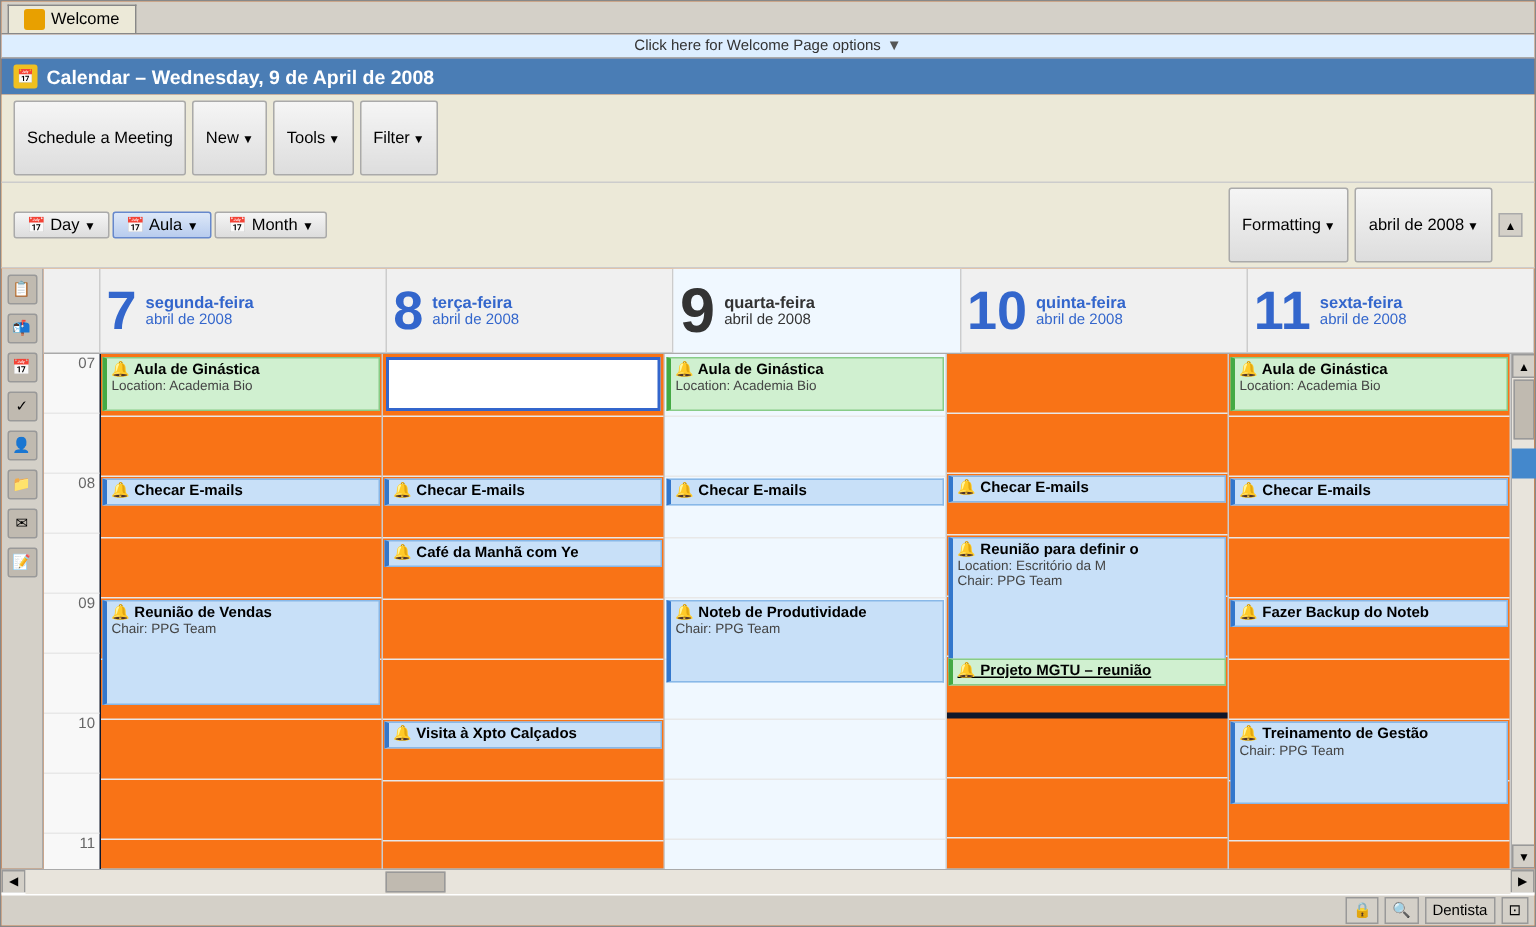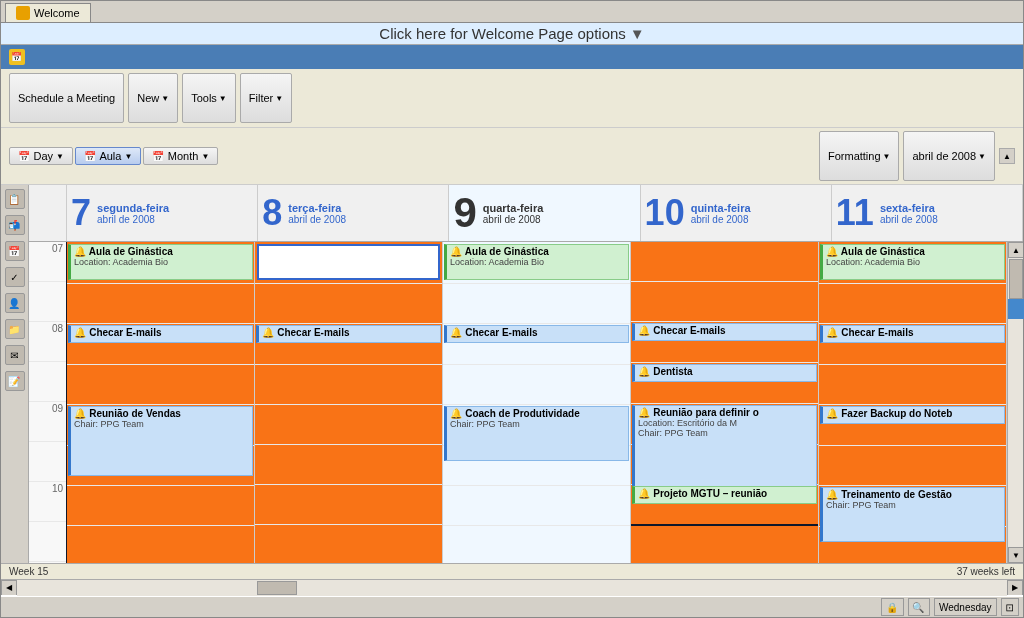--- a/index.html
+++ b/index.html
@@ -6,21 +6,21 @@
     body { font-family: Arial, sans-serif; font-size: 11px; background: #c0c0c0; overflow: hidden; }
 
     .window-frame { width: 1024px; height: 618px; display: flex; flex-direction: column; background: #f97316; border: 1px solid #888; justify-content: space-between; }
 
     
     .tab-bar { background: #d4d0c8; display: flex; align-items: flex-end; padding-top: 2px; padding-left: 4px; border-bottom: 1px solid #888; }
     .tab { background: #ece9d8; border: 1px solid #888; border-bottom: none; padding: 2px 10px; font-size: 11px; display: flex; align-items: center; gap: 4px; cursor: pointer; }
     .tab-icon { width: 14px; height: 14px; background: #e8a000; border-radius: 2px; display: inline-block; }
 
     
-    .welcome-bar { background: #ddeeff; border-bottom: 1px solid #aaa; text-align: center; padding: 2px 0; font-size: 15px; color: #333; display: flex; align-items: center; justify-content: center; gap: 4px; }
+    .welcome-bar { background: #ddeeff; border-bottom: 1px solid #aaa; text-align: center; padding: 2px 0; font-size: 10px; color: #333; display: flex; align-items: center; justify-content: center; gap: 4px; }
 
     
     .header-bar { background: #4a7db5; color: white; padding: 4px 8px; font-size: 13px; font-weight: bold; display: flex; align-items: center; gap: 6px; }
     .header-icon { width: 16px; height: 16px; background: #e8a000; border-radius: 2px; }
 
     
     .toolbar { background: #ece9d8; border-bottom: 1px solid #ccc; padding: 4px 8px; display: flex; align-items: center; gap: 4px; }
     .btn { background: linear-gradient(to bottom, #f5f5f5, #ddd); border: 1px solid #aaa; padding: 18px 8px; font-size: 11px; cursor: pointer; border-radius: 2px; display: flex; align-items: center; gap: 2px; }
     .dropdown-arrow { font-size: 8px; }
 
@@ -90,20 +90,21 @@
     </div>
   </div>
 
   <div class="welcome-bar">
     <span>Click here for Welcome Page options</span>
     <span style="color:#555;">▼</span>
   </div>
 
   <div class="header-bar">
     <div class="header-icon" style="background:#f0c020; display:flex; align-items:center; justify-content:center; font-size:9px; color:#333; font-weight:bold;">📅</div>
+    <span>Calendar – Wednesday, 9 de April de 2008</span>
   </div>
 
   <div class="toolbar">
     <button class="btn">
       <span>Schedule a Meeting</span>
     </button>
     <button class="btn">
       <span>New</span>
       <span class="dropdown-arrow">▼</span>
     </button>
@@ -257,22 +258,32 @@
               <div style="height:40px; border-bottom:1px solid #e8e8e8; position:relative;">
                 <div class="selected-event" style="height:36px; margin:2px; padding:1px 3px;">
                 </div>
               </div>
               <div style="height:40px; border-bottom:1px solid #e8e8e8;"></div>
               <div style="height:40px; border-bottom:1px solid #e8e8e8; position:relative;">
                 <div class="event" style="height:18px;">
                   <div class="event-title">🔔 Checar E-mails</div>
                 </div>
               </div>
-              <div style="height:40px; border-bottom:1px solid #e8e8e8;"></div>
-              <div style="height:40px; border-bottom:1px solid #e8e8e8;"></div>
+              <div style="height:40px; border-bottom:1px solid #e8e8e8; position:relative;">
+                <div class="event" style="height:18px;">
+                  <div class="event-title">🔔 Café da Manhã com Ye</div>
+                </div>
+              </div>
+              <div style="height:40px; border-bottom:1px solid #e8e8e8;"></div>
+              <div style="height:40px; border-bottom:1px solid #e8e8e8;"></div>
+              <div style="height:40px; border-bottom:1px solid #e8e8e8; position:relative;">
+                <div class="event" style="height:18px;">
+                  <div class="event-title">🔔 Visita à Xpto Calçados</div>
+                </div>
+              </div>
               <div style="height:40px; border-bottom:1px solid #e8e8e8;"></div>
               <div style="height:40px; border-bottom:1px solid #e8e8e8;"></div>
               <div style="height:40px; border-bottom:1px solid #e8e8e8;"></div>
 
             </div>
 
             <div class="day-col col-today" style="border-right:1px solid #ccc; position:relative;">
               <div style="height:40px; border-bottom:1px solid #e8e8e8; position:relative;">
                 <div class="event green" style="height:36px; margin-top:2px;">
                   <div class="event-title">🔔 Aula de Ginástica</div>
@@ -281,54 +292,49 @@
               </div>
               <div style="height:40px; border-bottom:1px solid #e8e8e8;"></div>
               <div style="height:40px; border-bottom:1px solid #e8e8e8; position:relative;">
                 <div class="event" style="height:18px;">
                   <div class="event-title">🔔 Checar E-mails</div>
                 </div>
               </div>
               <div style="height:40px; border-bottom:1px solid #e8e8e8;"></div>
               <div style="height:40px; border-bottom:1px solid #e8e8e8; position:relative;">
                 <div class="event" style="height:55px;">
-                  <div class="event-title">🔔 Coach de Produtividade</div>
+                  <div class="event-title">🔔 Noteb de Produtividade</div>
                   <div class="event-sub">Chair: PPG Team</div>
                 </div>
               </div>
               <div style="height:40px; border-bottom:1px solid #e8e8e8;"></div>
               <div style="height:40px; border-bottom:1px solid #e8e8e8;"></div>
               <div style="height:40px; border-bottom:1px solid #e8e8e8;"></div>
               <div style="height:40px; border-bottom:1px solid #e8e8e8;"></div>
               <div style="height:40px; border-bottom:1px solid #e8e8e8;"></div>
 
             </div>
 
             <div class="day-col" style="border-right:1px solid #ccc; position:relative;">
               <div style="height:40px; border-bottom:1px solid #e8e8e8;"></div>
               <div style="height:40px; border-bottom:1px solid #e8e8e8;"></div>
               <div style="height:40px; border-bottom:1px solid #e8e8e8; position:relative;">
                 <div class="event" style="height:18px;">
                   <div class="event-title">🔔 Checar E-mails</div>
-                </div>
-              </div>
-              <div style="height:40px; border-bottom:1px solid #e8e8e8; position:relative;">
-                <div class="event" style="height:18px;">
-                  <div class="event-title">🔔 Dentista</div>
                 </div>
               </div>
               <div style="height:40px; border-bottom:1px solid #e8e8e8; position:relative;">
                 <div class="event" style="height:90px;">
                   <div class="event-title">🔔 Reunião para definir o</div>
                   <div class="event-sub">Location: Escritório da M</div>
                   <div class="event-sub">Chair: PPG Team</div>
                 </div>
               </div>
               <div style="height:40px; border-bottom:1px solid #e8e8e8;"></div>
-              <div style="height:40px; border-bottom:2px solid #0f172a; position:relative;">
+              <div style="height:40px; border-bottom:4px solid #0f172a; position:relative;text-decoration:underline;">
                 <div class="event green" style="height:18px;">
                   <div class="event-title">🔔 Projeto MGTU – reunião</div>
                 </div>
               </div>
               <div style="height:40px; border-bottom:1px solid #e8e8e8;"></div>
               <div style="height:40px; border-bottom:1px solid #e8e8e8;"></div>
               <div style="height:40px; border-bottom:1px solid #e8e8e8;"></div>
 
             </div>
 
@@ -372,41 +378,37 @@
             <div class="scroll-thumb"></div>
           </div>
           <div class="scroll-btn">▼</div>
 
           <div style="width:16px; height:20px; background:#4488cc; position:absolute; right:0; top:50%; margin-top:-10px;"></div>
         </div>
       </div>
     </div>
   </div>
 
-  <div class="bottom-info">
-    <span>Week 15</span>
-    <span>37 weeks left</span>
-  </div>
 
   <div class="h-scroll">
     <div class="h-scroll-btn">◀</div>
     <div class="h-scroll-track">
       <div class="h-scroll-thumb"></div>
     </div>
     <div class="h-scroll-btn">▶</div>
   </div>
 
   <div class="status-bar">
     <div style="flex:1;"></div>
     <div class="status-section">
       <span>🔒</span>
     </div>
     <div class="status-section">
       <span>🔍</span>
     </div>
     <div class="status-section">
-      <span>Wednesday</span>
+      <span>Dentista</span>
     </div>
     <div class="status-section">
       <span>⊡</span>
     </div>
   </div>
 </div>
 
 </body></html>

